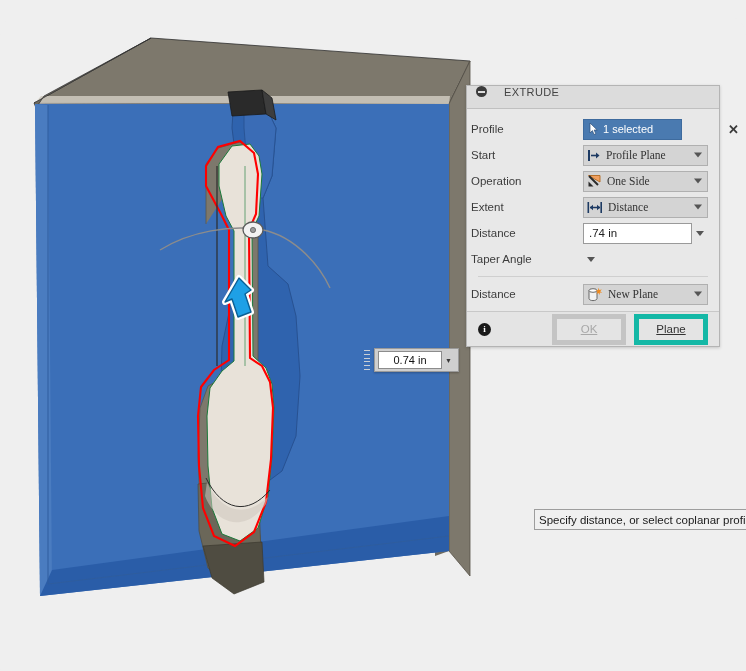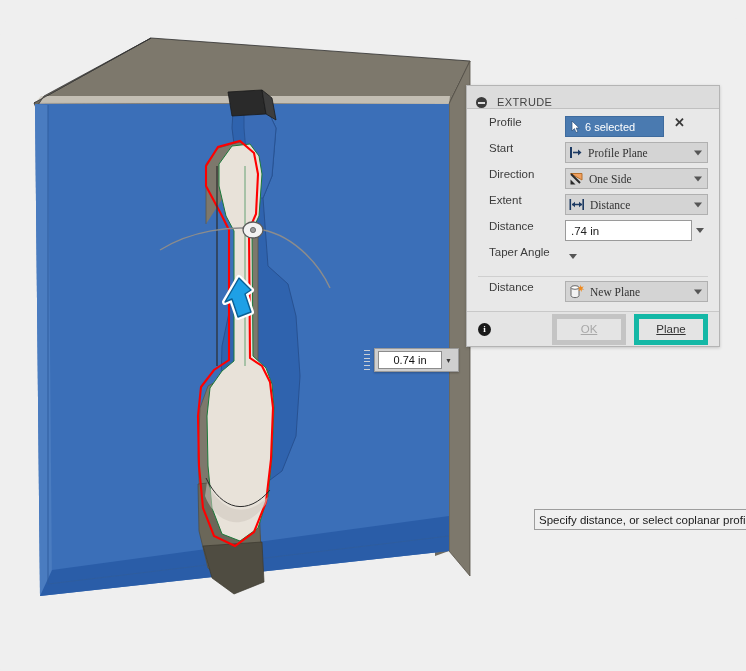--- a/index.html
+++ b/index.html
@@ -67,40 +67,41 @@
     background: #e8e8e8;
     border: 1px solid #b4b4b4;
     box-shadow: 0 1px 3px rgba(0,0,0,.18);
     font-size: 11.5px;
     color: #333;
   }
   .dlg-header {
     height: 22px;
     background: #dcdcdc;
     border-bottom: 1px solid #c0c0c0;
-    display: flex; align-items: flex-end;
+    display: flex; align-items: flex-start;
     padding-left: 9px;
+    gap: 7px;
   }
   .collapse-icon {
     width: 11px; height: 11px; border-radius: 50%;
     background: #3a3a3a; position: relative;
     margin-right: 10px; flex: 0 0 auto;
   }
   .collapse-icon::after {
     content: ""; position: absolute;
     left: 2px; top: 5px; width: 7px; height: 1.5px;
     background: #dcdcdc;
   }
   .dlg-title { font-size: 11px; color: #444; letter-spacing: .4px; }
 
   .dlg-body { padding: 7px 0 4px 0; background: #e8e8e8; }
 
   .row {
-    display: flex; align-items: flex-start;
-    height: 26px; padding: 0 11px 0 22px;
+    display: flex; align-items: center;
+    height: 26px; padding: 0 11px 0 4px; gap: 36px;
   }
   .row-label { width: 76px; flex: 0 0 76px; font-size: 11.5px; color: #3c3c3c; }
 
   
   .sel-pill {
     background: #4a7ab0;
     height: 19px; min-width: 84px;
     display: flex; align-items: center;
     padding: 0 8px 0 5px;
     color: #fff; font-size: 11px;
@@ -323,42 +324,42 @@
     <div class="dlg-body">
 
       <div class="row">
         <div class="row-label">Profile</div>
         <div class="sel-pill">
           <span class="cursor-ic">
             <svg width="9" height="12" viewBox="0 0 9 12">
               <path d="M1,0 L1,10 L3.4,7.6 L5,11.5 L6.8,10.8 L5.2,7 L8.2,7 Z" fill="#ffffff" stroke="#2c4f78" stroke-width="0.7"></path>
             </svg>
           </span>
-          <span>6 selected</span>
+          <span>1 selected</span>
         </div>
         <span class="clear-x">✕</span>
       </div>
 
       <div class="row">
         <div class="row-label">Start</div>
         <div class="combo">
           <span class="ic">
             <svg width="14" height="13" viewBox="0 0 14 13">
               <rect x="1" y="1" width="2" height="11" fill="#1d3a63"></rect>
               <path d="M4,6.5 L11,6.5" stroke="#1d3a63" stroke-width="1.6"></path>
               <path d="M9,3.5 L12.5,6.5 L9,9.5 Z" fill="#1d3a63"></path>
             </svg>
           </span>
           <span class="txt">Profile Plane</span>
           <span class="arrow"></span>
         </div>
       </div>
 
       <div class="row">
-        <div class="row-label">Direction</div>
+        <div class="row-label">Operation</div>
         <div class="combo">
           <span class="ic">
             <svg width="15" height="14" viewBox="0 0 15 14">
               <path d="M1.5,1.5 L13,1.5 L13,8 Z" fill="#f0a060" stroke="#b36a20" stroke-width="0.9"></path>
               <path d="M2,2 L11,11" stroke="#2a2a2a" stroke-width="2"></path>
               <path d="M6.5,12.5 L1.5,12.5 L1.5,7.5 Z" fill="#2a2a2a"></path>
             </svg>
           </span>
           <span class="txt">One Side</span>
           <span class="arrow"></span>

